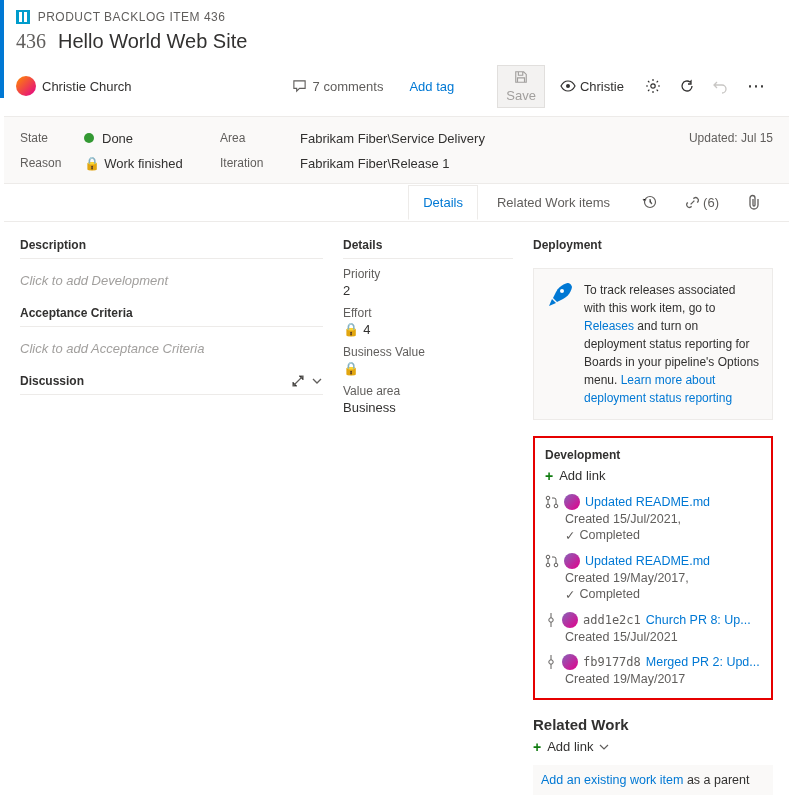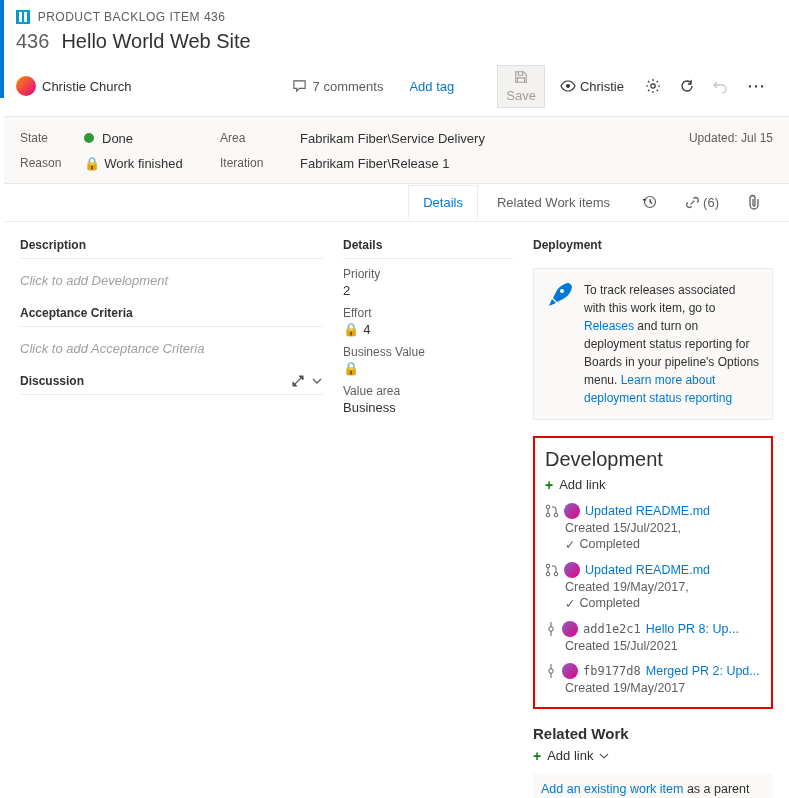--- a/index.html
+++ b/index.html
@@ -5,21 +5,21 @@
     * { box-sizing: border-box; margin: 0; padding: 0; font-family: 'Segoe UI', Arial, sans-serif; }
     body { width: 789px; background: #fff; color: #323130; font-size: 13px; }
     .vbar { width: 4px; background: #0078d4; display: inline-block; vertical-align: top; }
     .content { display: inline-block; width: 785px; vertical-align: top; }
     .header { padding: 8px 16px 0 12px; }
     .type-icon { display: inline-block; width: 14px; height: 14px; background: #009ccc; position: relative; vertical-align: middle; margin-right: 4px; }
     .type-icon::before { content: ''; position: absolute; left: 3px; top: 2px; width: 3px; height: 10px; background: #fff; }
     .type-icon::after { content: ''; position: absolute; left: 8px; top: 2px; width: 3px; height: 10px; background: #fff; }
     .type-label { font-size: 12px; color: #605e5c; letter-spacing: 0.5px; vertical-align: middle; }
     .title-row { margin-top: 6px; display: flex; align-items: baseline; gap: 12px; }
-    .title-id { font-size: 20px; color: #605e5c; }
+    .title-id { font-size: 20px; color: #605e5c; font-family: Liberation Serif, serif; }
     .title-text { font-size: 20px; font-weight: 400; }
     .meta-row { display: flex; align-items: center; margin-top: 12px; padding-bottom: 8px; gap: 20px; }
     .avatar { width: 20px; height: 20px; border-radius: 50%; background: linear-gradient(135deg,#ff8c00,#e3008c); display: inline-block; vertical-align: middle; }
     .assignee { display: flex; align-items: center; gap: 6px; font-size: 13px; }
     .comments { display: flex; align-items: center; gap: 6px; color: #605e5c; margin-left: 140px;}
     .addtag { color: #0078d4; cursor: pointer; padding: 2px 6px; }
     .toolbar { display: flex; align-items: center; gap: 6px; margin-left: auto; }
     .tbtn { display: flex; align-items: center; gap: 4px; padding: 4px 8px; border: 1px solid transparent; cursor: pointer; font-size: 13px; }
     .save-btn { background: #f3f2f1; border: 1px solid #e1dfdd; color: #a19f9d; flex-direction: column; }
     .iconbtn { padding: 4px 6px; cursor: pointer; }
@@ -209,21 +209,21 @@
               <path fill="#0078d4" d="M22 2c0 0-8 1-12 9l-3 6 4 4 6-3c8-4 9-12 9-12s-1-4-4-4z"></path>
               <circle cx="16" cy="10" r="2" fill="#fff"></circle>
               <path fill="#0078d4" d="M6 18l-3 7 7-3z"></path>
             </svg>
           <div>
             <span>To track releases associated with this work item, go to </span><span class="link">Releases</span><span> and turn on deployment status reporting for Boards in your pipeline's Options menu. </span><span class="link">Learn more about deployment status reporting</span>
           </div>
         </div>
 
         <div class="dev-box">
-          <div style="font-size:20px;font-weight:400;">Development</div>
+          <div style="font-size:12px;font-weight:700;">Development</div>
           <div class="addlink">
             <span class="plus">+</span>
             <span>Add link</span>
           </div>
 
           <div class="dev-item">
             <div class="dev-head">
               <svg class="pr-icon" width="14" height="14" viewBox="0 0 14 14">
                   <circle cx="3" cy="3" r="1.8" fill="none" stroke="#605e5c"></circle>
                   <circle cx="3" cy="11" r="1.8" fill="none" stroke="#605e5c"></circle>
@@ -259,21 +259,21 @@
           </div>
 
           <div class="dev-item">
             <div class="dev-head">
               <svg class="pr-icon" width="12" height="14" viewBox="0 0 12 14">
                   <circle cx="6" cy="7" r="2.2" fill="none" stroke="#605e5c"></circle>
                   <path stroke="#605e5c" d="M6 0v4.8M6 9.2V14"></path>
                 </svg>
               <span class="sm-avatar"></span>
               <span class="hash">add1e2c1</span>
-              <span class="link">Hello PR 8: Up...</span>
+              <span class="link">Church PR 8: Up...</span>
             </div>
             <div class="dev-sub">Created 15/Jul/2021</div>
           </div>
 
           <div class="dev-item" style="margin-bottom:0;">
             <div class="dev-head">
               <svg class="pr-icon" width="12" height="14" viewBox="0 0 12 14">
                   <circle cx="6" cy="7" r="2.2" fill="none" stroke="#605e5c"></circle>
                   <path stroke="#605e5c" d="M6 0v4.8M6 9.2V14"></path>
                 </svg>

